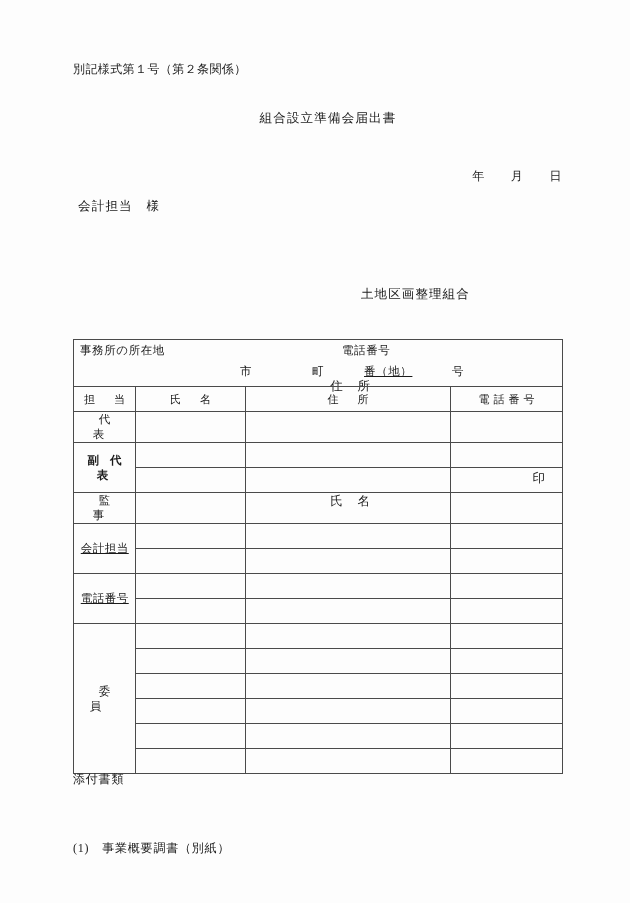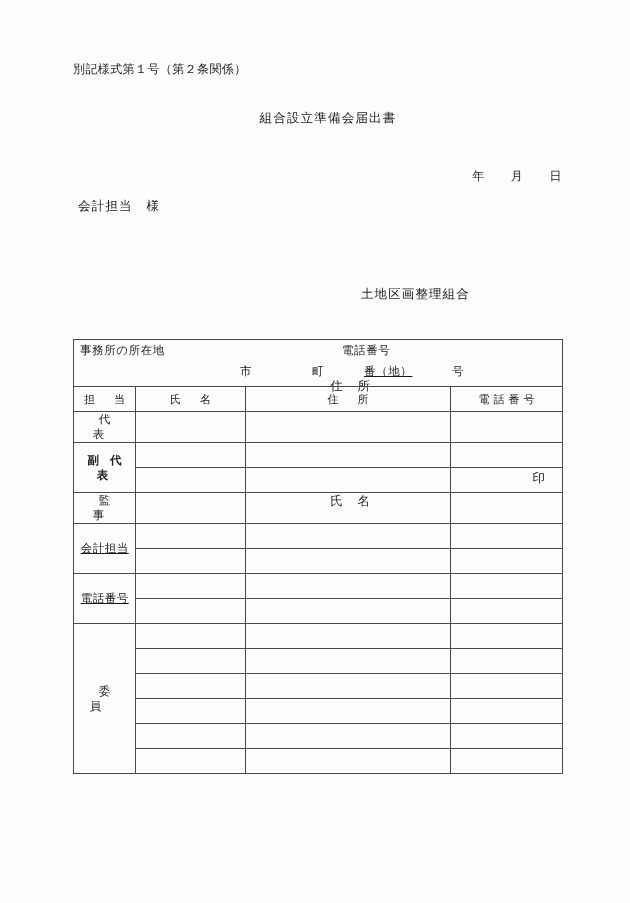--- a/index.html
+++ b/index.html
@@ -286,16 +286,18 @@
         </tr>
         <tr>
           <td></td>
           <td></td>
           <td></td>
         </tr>
       </tbody>
   </table>
 
   <div class="abs" id="attachments">
+    <div>添付書類</div>
+    <div class="att-item">(1)　事業概要調書（別紙）</div>
     
   </div>
 
 </div>
 
 </body></html>

